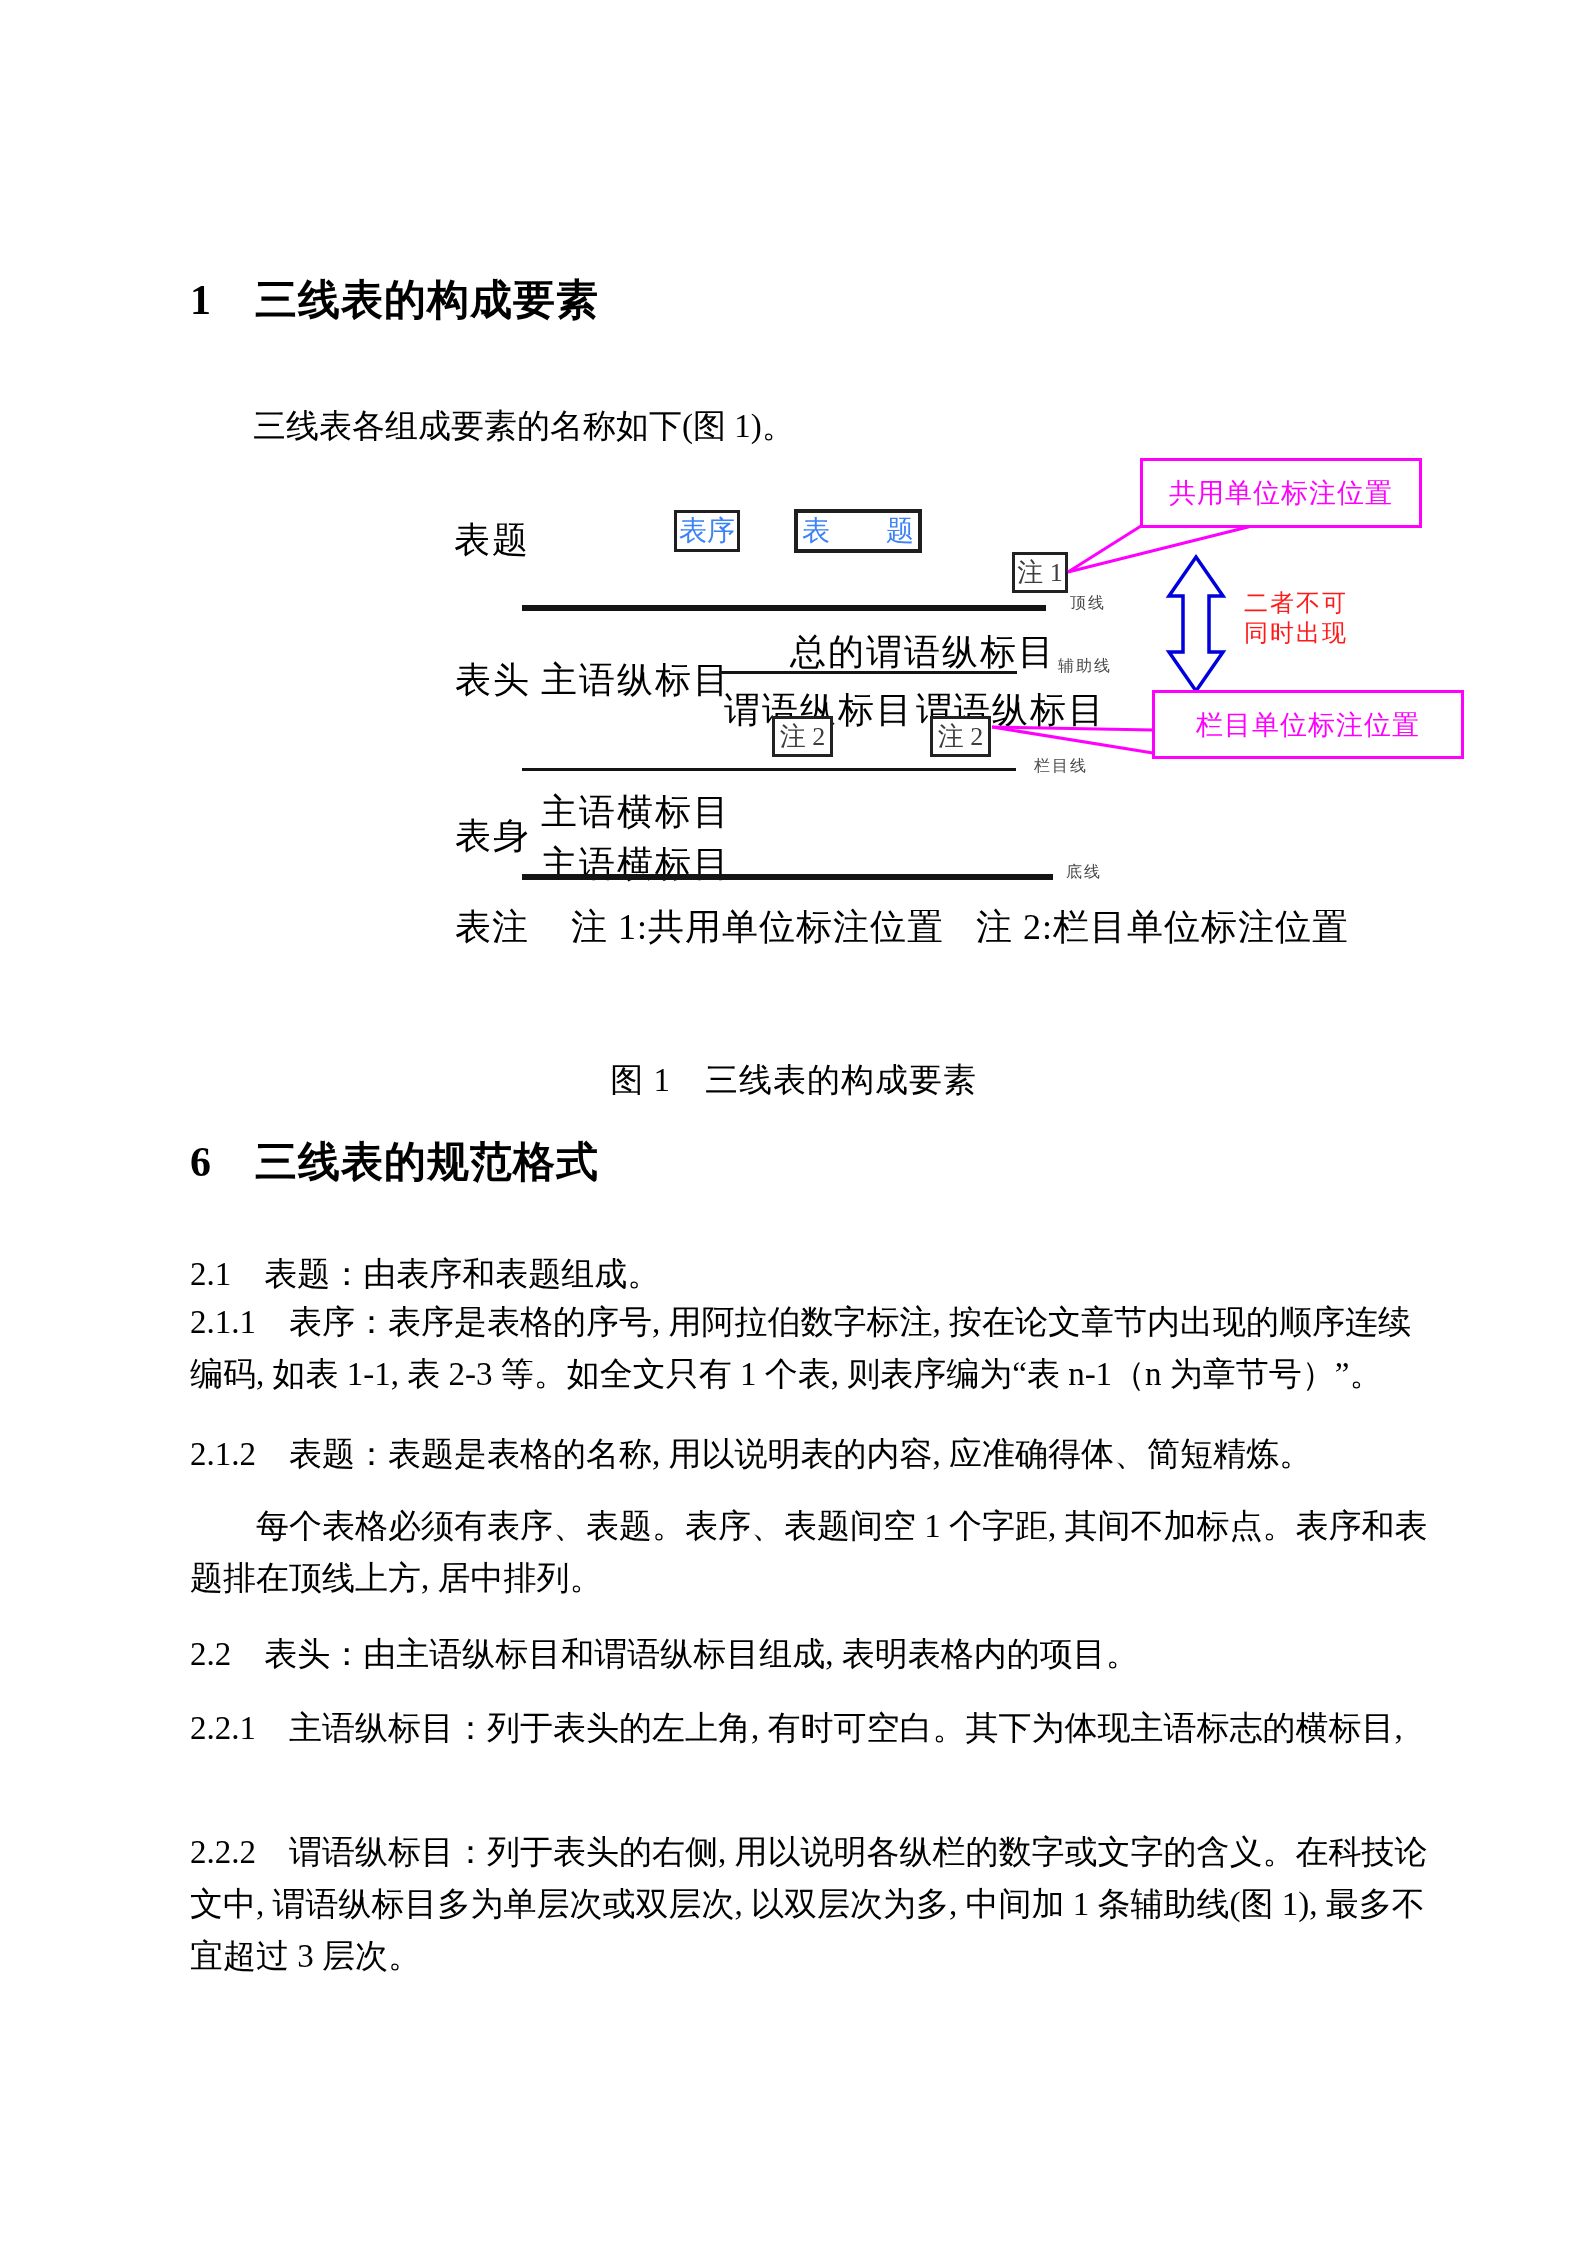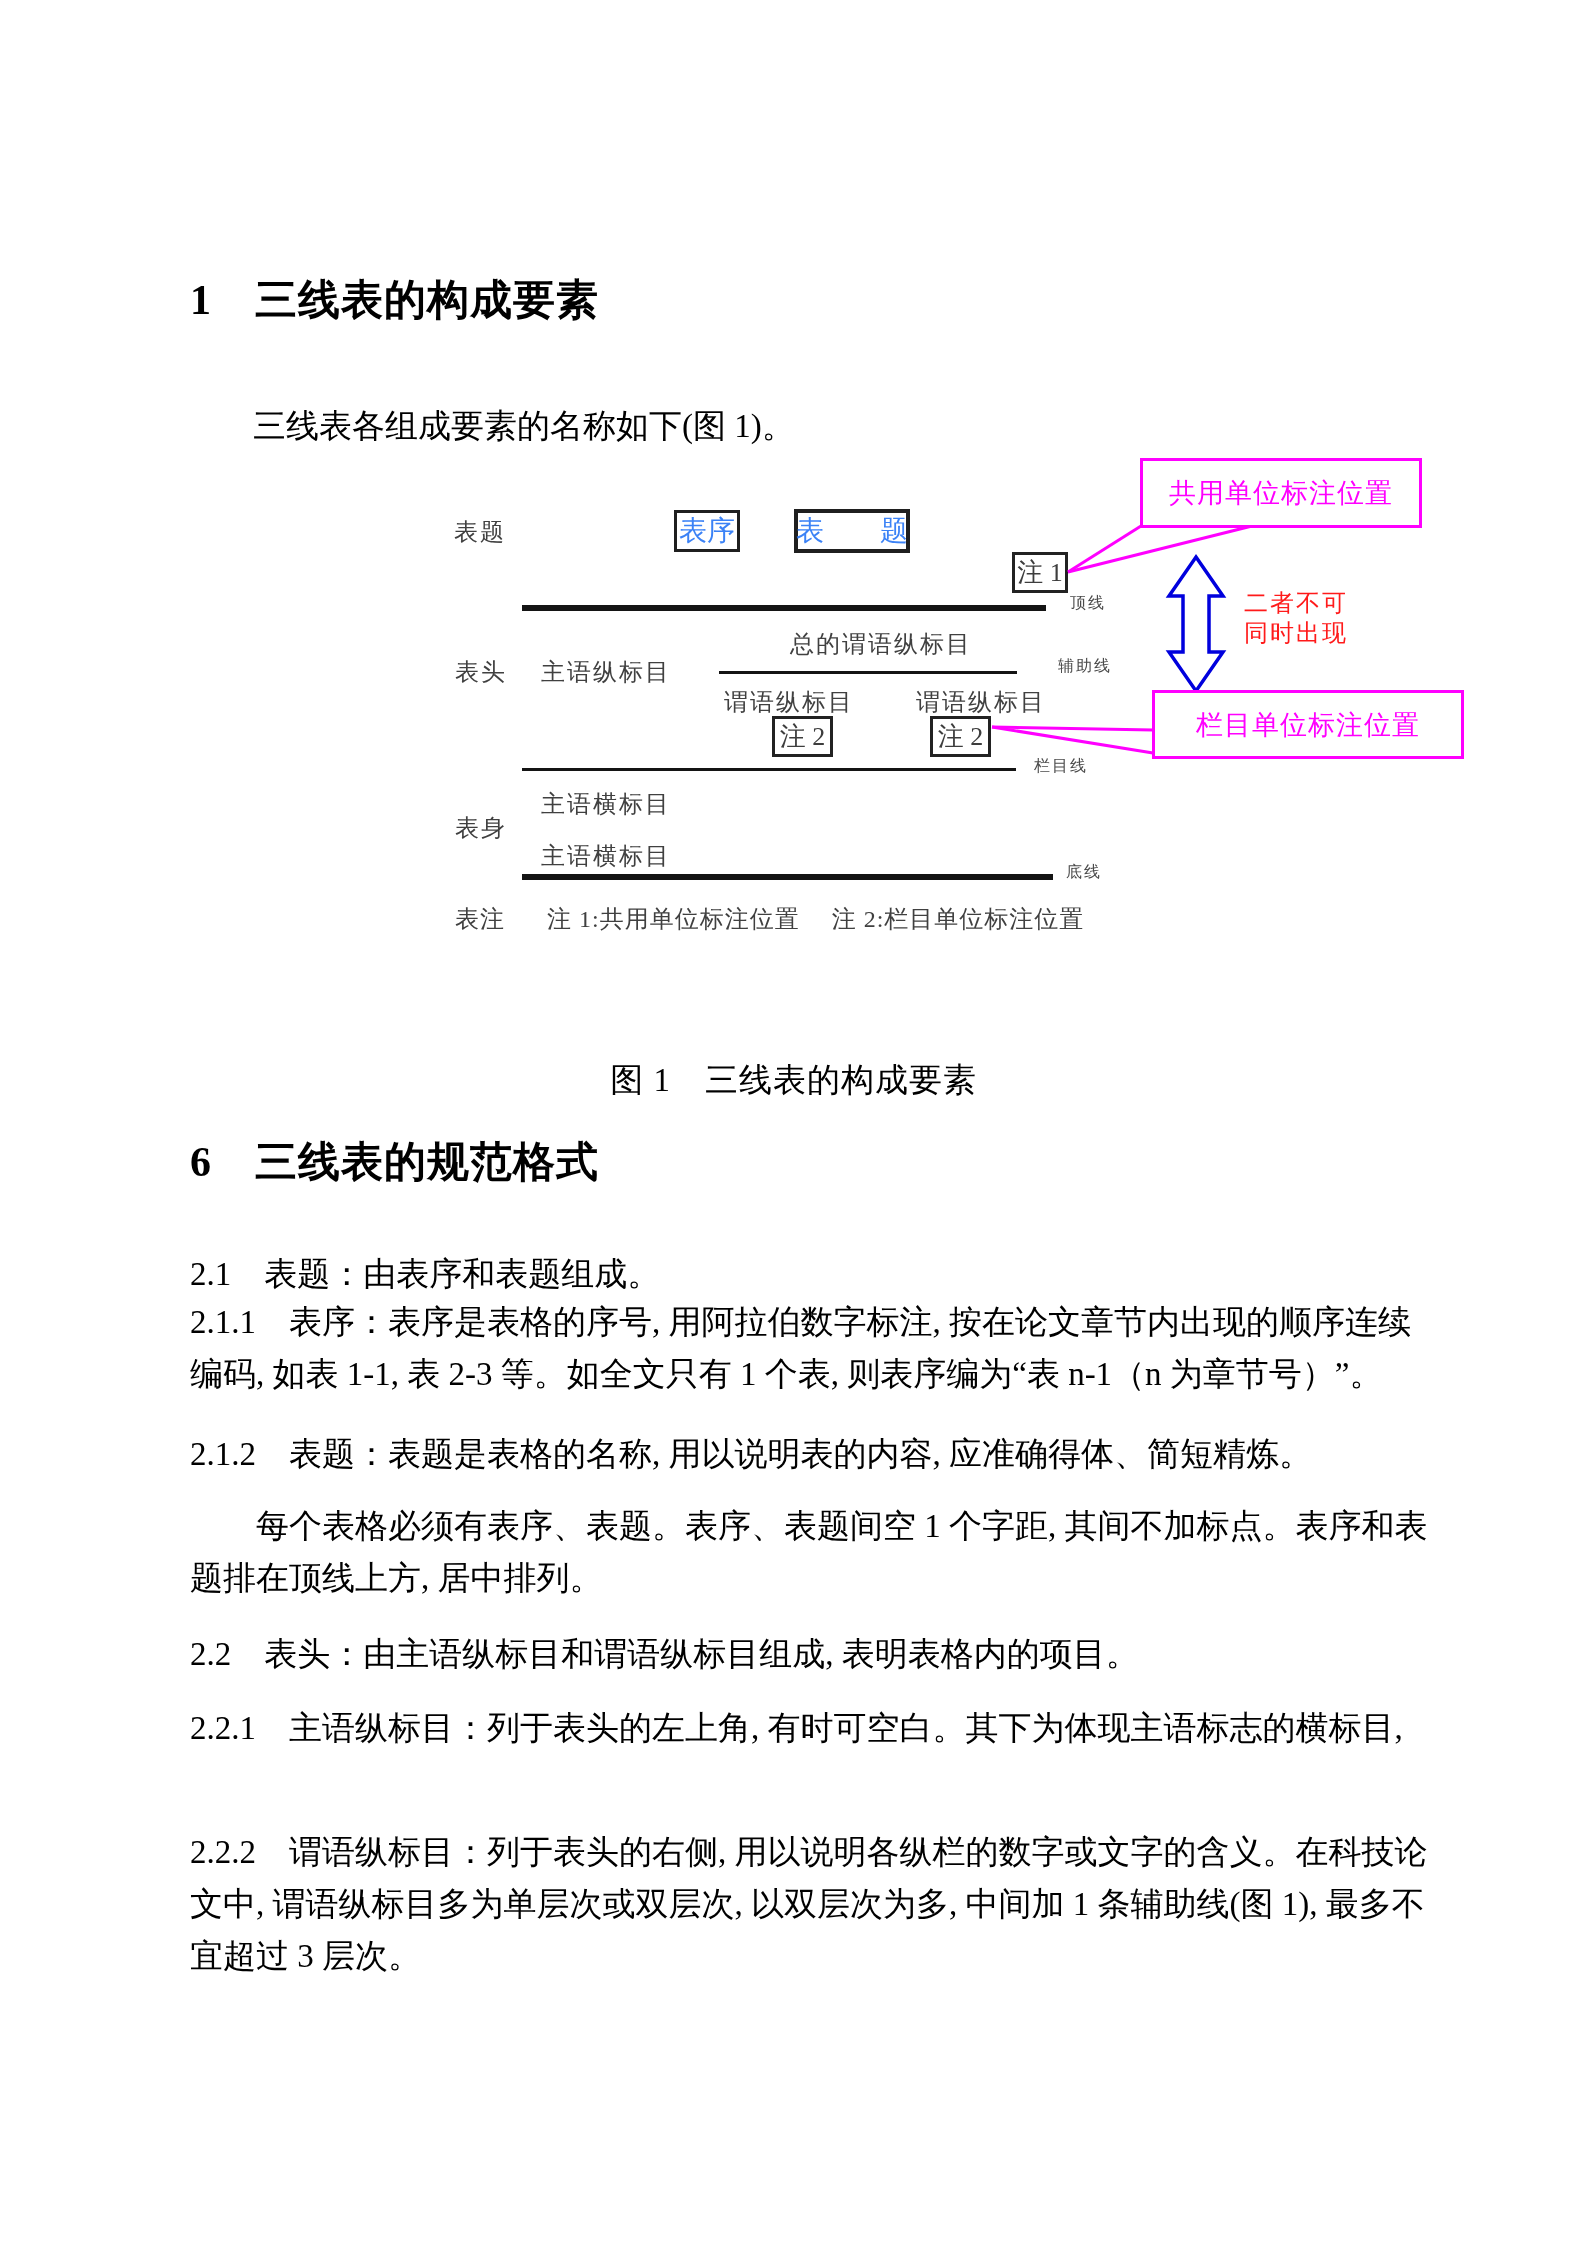--- a/index.html
+++ b/index.html
@@ -9,21 +9,21 @@
     background:#ffffff;
     font-family:"Liberation Serif","DejaVu Serif",serif;
     color:#000;
     overflow:hidden;
   }
   .abs{position:absolute;white-space:nowrap;}
   .h-sec{font-size:42px;font-weight:bold;letter-spacing:1px;}
   .body-par{font-size:33px;line-height:52px;}
   .body-line{white-space:nowrap;}
   .indent{padding-left:66px;}
-  .fig-text{font-size:24px;color:#404040;letter-spacing:2px;}
+  .fig-text{font-size:36px;color:#000000;letter-spacing:2px;}
   .fig-label-r{font-size:16px;color:#4a4a4a;letter-spacing:2px;}
   .fig-box{
     border:3px solid #1f1f1f;color:#3b82f6;background:#fff;
     display:flex;align-items:center;justify-content:center;
     font-size:28px;box-sizing:border-box;
   }
   .note-box{
     border:3px solid #222;color:#3d3d3d;background:#fff;
     display:flex;align-items:center;justify-content:center;
     font-size:26px;box-sizing:border-box;
@@ -49,21 +49,21 @@
 
   <div class="abs body-par" style="left:253px;top:400px;">三线表各组成要素的名称如下(图 1)。</div>
 
   <div>
 
     <div class="abs fig-text" style="left:454px;top:516px;">表题</div>
     <div class="abs fig-text" style="left:455px;top:656px;">表头</div>
     <div class="abs fig-text" style="left:455px;top:812px;">表身</div>
 
     <div class="abs fig-box" style="left:674px;top:510px;width:66px;height:42px;">表序</div>
-    <div class="abs fig-box" style="left:794px;top:509px;width:116px;height:44px;border-width:4px;letter-spacing:0;">表　　题</div>
+    <div class="abs fig-box" style="left:794px;top:509px;width:128px;height:44px;border-width:4px;letter-spacing:0;">表　　题</div>
 
     <div class="abs note-box" style="left:1012px;top:552px;width:56px;height:41px;">注 1</div>
 
     <div class="abs hline" style="left:522px;top:605px;width:524px;height:6px;"></div>
     <div class="abs fig-label-r" style="left:1070px;top:593px;">顶线</div>
 
     <div class="abs fig-text" style="left:790px;top:628px;">总的谓语纵标目</div>
     <div class="abs fig-text" style="left:541px;top:656px;">主语纵标目</div>
 
     <div class="abs hline" style="left:719px;top:671px;width:298px;height:3px;"></div>

